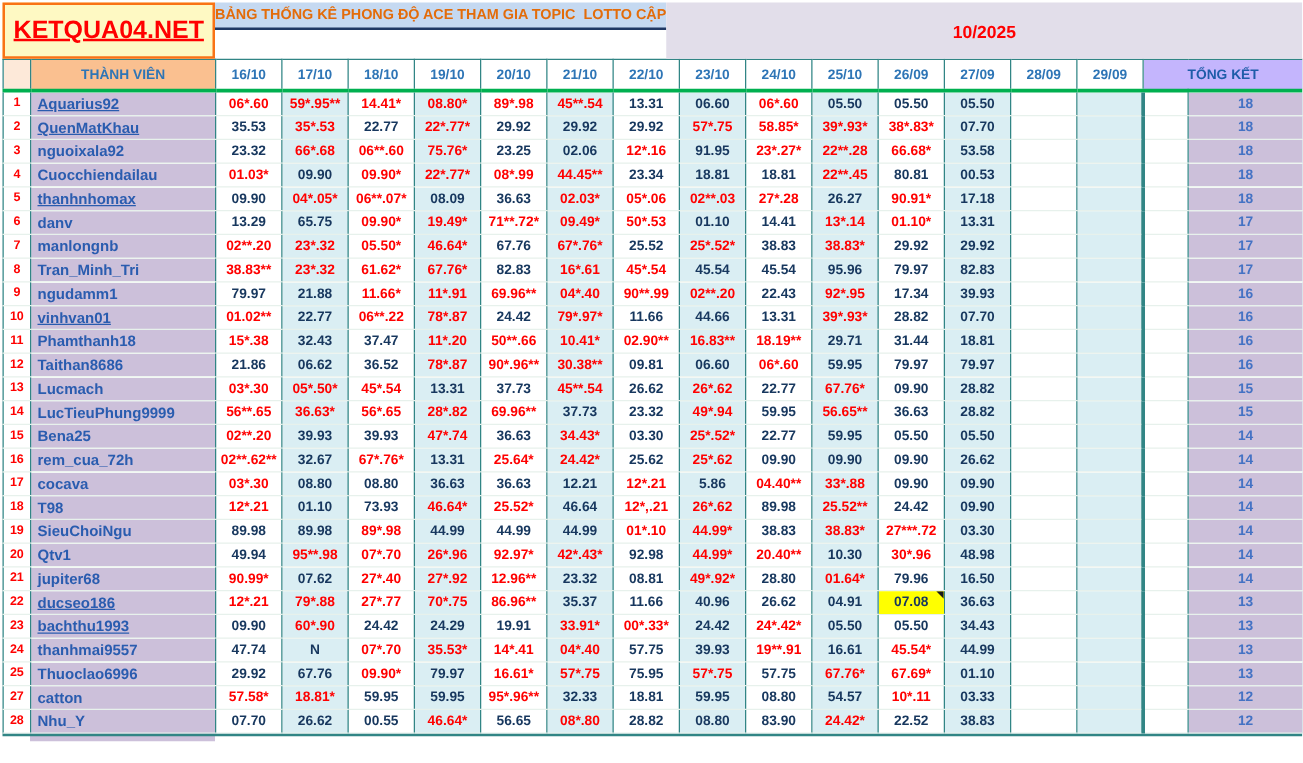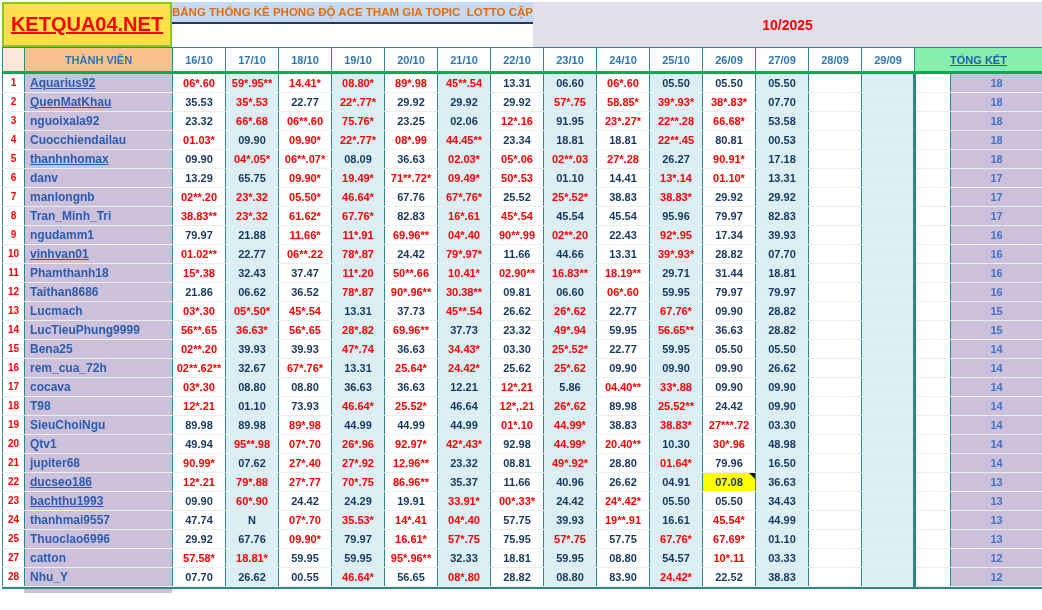--- a/index.html
+++ b/index.html
@@ -5,21 +5,21 @@
   html,body{margin:0;padding:0;background:#ffffff;}
   .wrap{
     width:1042px;height:610px;overflow:hidden;box-sizing:border-box;
     background:#ffffff;position:relative;
     font-family:"Liberation Sans","DejaVu Sans",sans-serif;
     padding:2px 0 0 2px;
   }
   
   .top{display:flex;width:1040px;height:45px;}
   .logo{
-    width:170px;box-sizing:border-box;background:#fde047;border:2px solid #84cc16;
+    width:170px;box-sizing:border-box;background:#fef9c3;border:2px solid #f97316;
     color:#FF0000;font-size:20px;font-weight:bold;text-decoration:underline;
     display:flex;align-items:center;justify-content:center;letter-spacing:0px;
   }
   .bands{flex:1;display:flex;flex-direction:row;min-width:0;}
   .band1{
     height:20px;background:#C5D9F1;border-bottom:2px solid #1F3864;
     color:#E36C0A;font-size:11.5px;font-weight:bold;
     display:flex;align-items:center;justify-content:center;white-space:pre;
   }
   .band2{
@@ -29,21 +29,21 @@
   
   table{border-collapse:collapse;table-layout:fixed;width:1040px;}
   th,td{padding:0;overflow:hidden;white-space:nowrap;box-sizing:border-box;}
   thead th{
     height:25px;background:#fff;color:#2E75B6;font-size:11px;font-weight:bold;
     border-top:1px solid #318585;border-right:1px solid #318585;border-left:1px solid #318585;
     border-bottom:3px solid #00B050;text-align:center;
   }
   thead th.tt-h{background:#FDE9D9;padding-left:44px;}
   thead th.member-h{background:#FAC090;margin-left:22px;}
-  thead th.total-h{background:#86efac;color:#1F5CA9;text-decoration:underline;}
+  thead th.total-h{background:#c4b5fd;color:#1F5CA9;}
   tbody td{
     height:19px;font-size:11px;font-weight:bold;text-align:center;
     border-right:1px solid #318585;border-bottom:1px solid #E7F1EC;line-height:18px;
   }
   td.tt{color:#FF0000;font-size:10px;background:#fff;border-left:1px solid #318585;}
   td.name{
     background:#CCC0DA;color:#2A5CAF;text-align:left;padding-left:5px;
     font-size:12px;
   }
   td.name.u{text-decoration:underline;}

